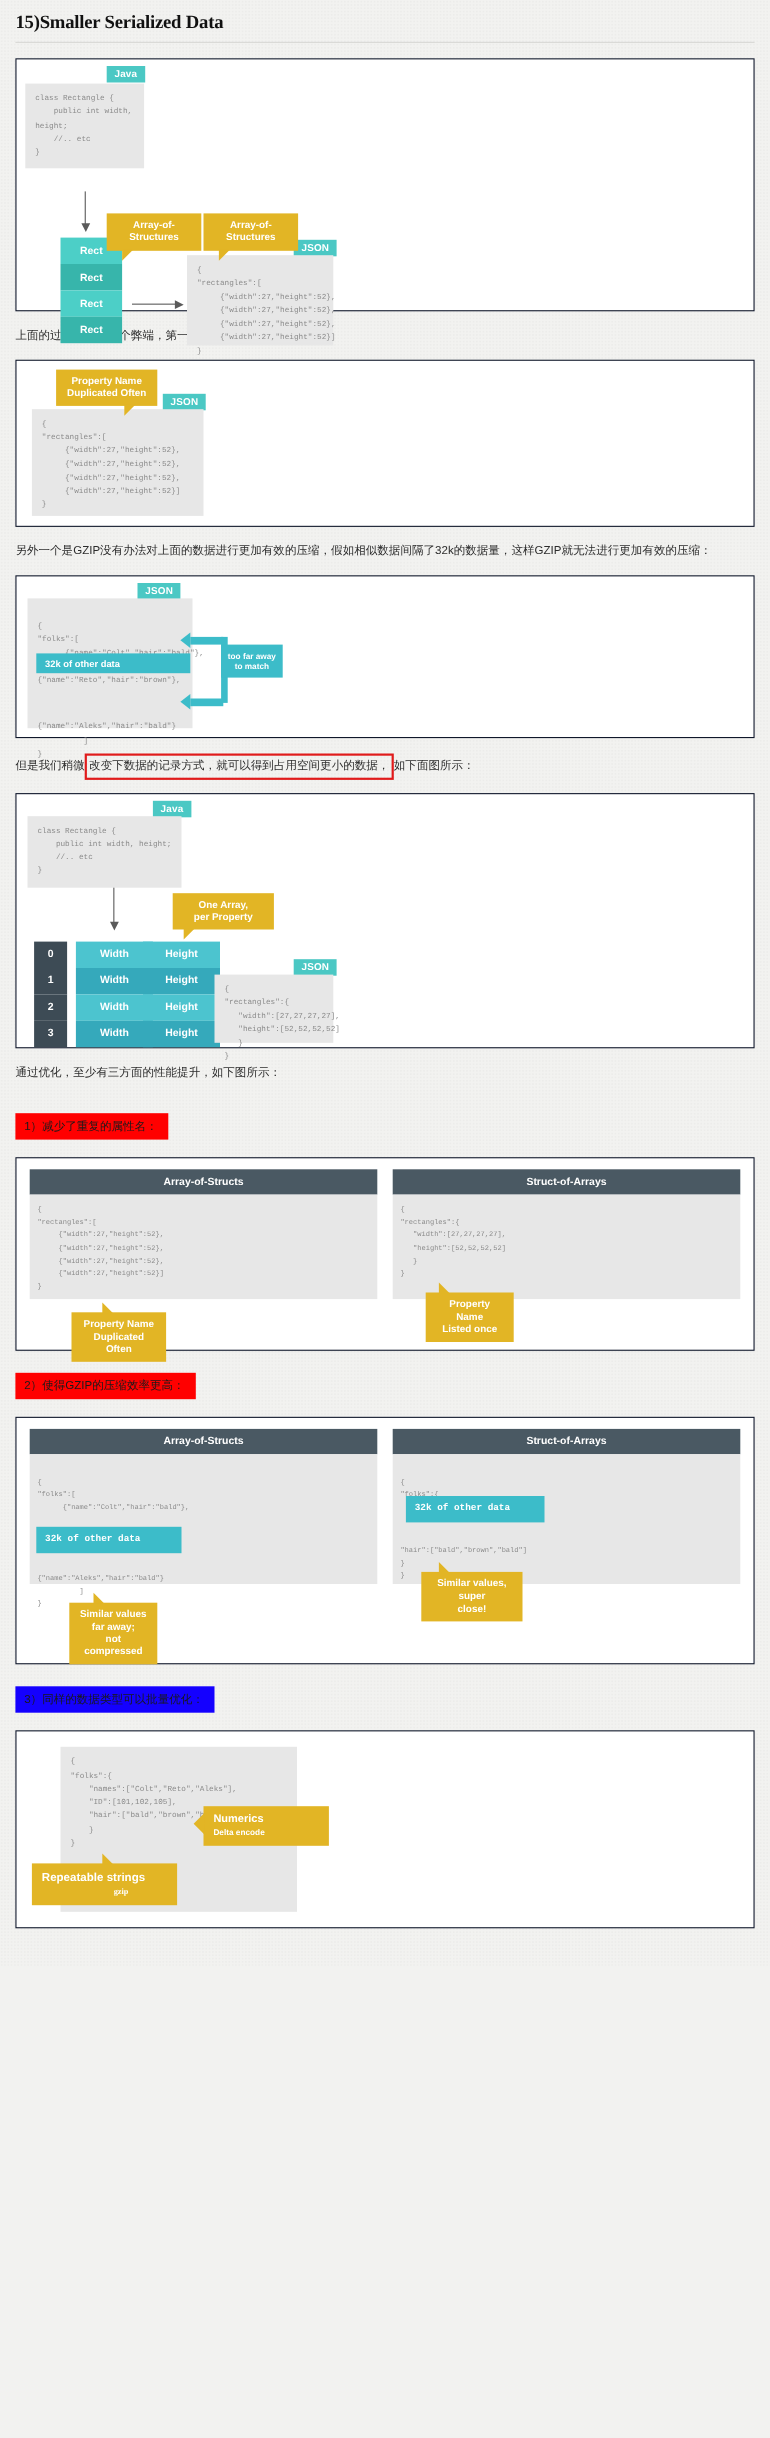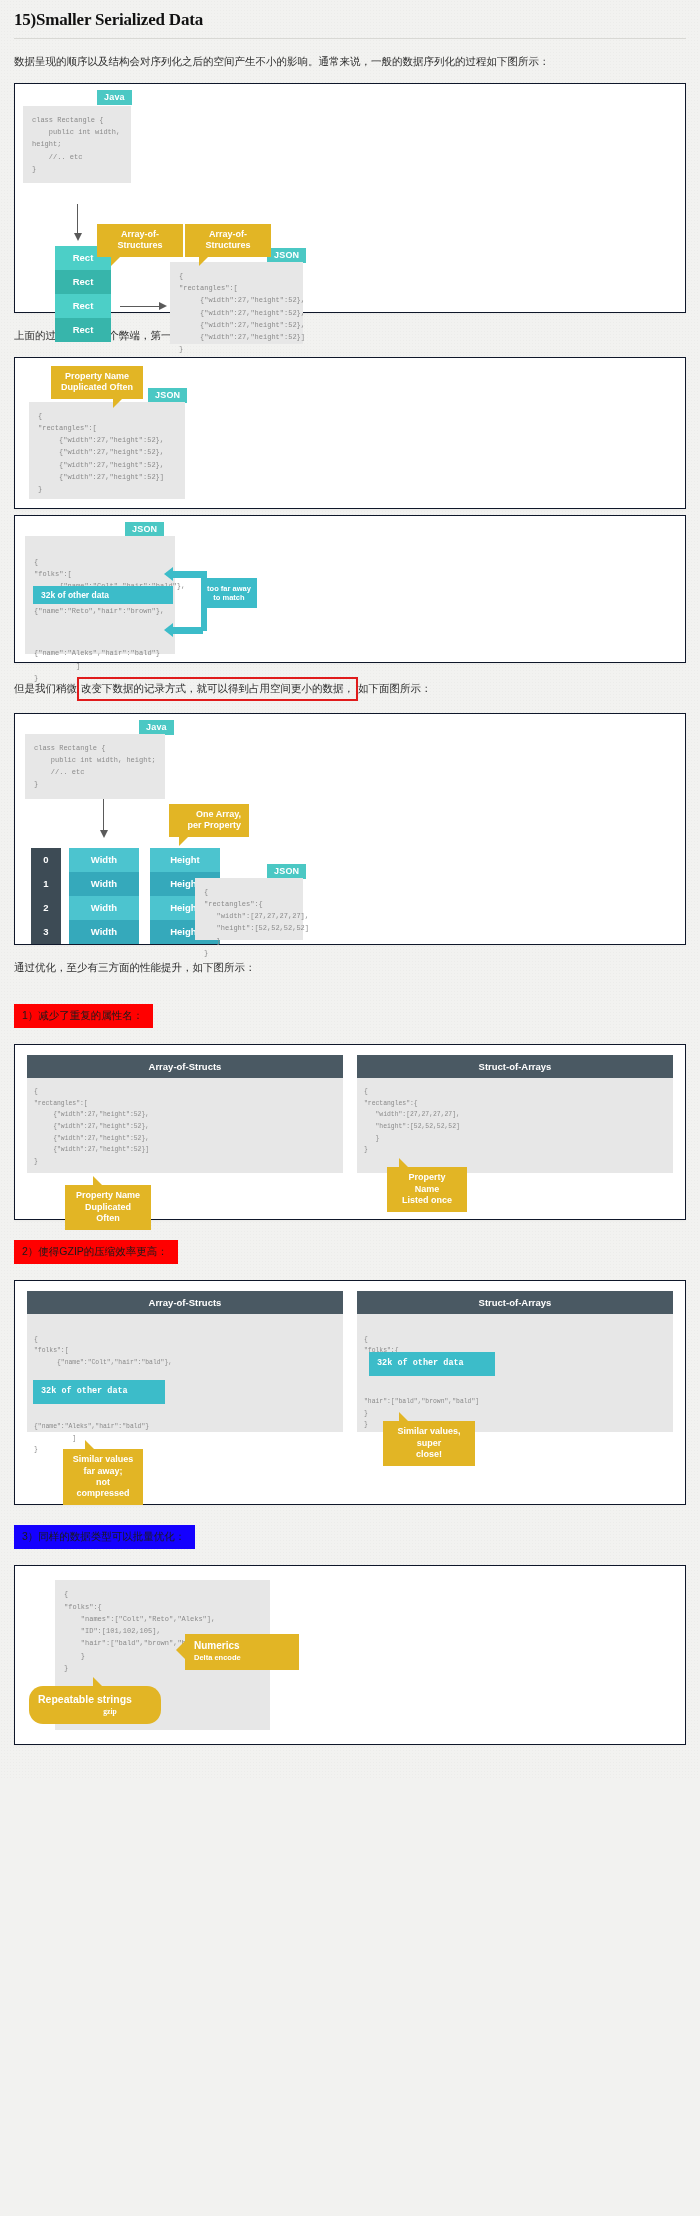--- a/index.html
+++ b/index.html
@@ -178,21 +178,20 @@
   }
 </style>
 </head>
 <body>
 
 <div class="page">
 
   <h1 class="title">15)Smaller Serialized Data</h1>
   <div class="title-rule"></div>
 
-  <p class="para">数据呈现的顺序以及结构会对序列化之后的空间产生不小的影响。通常来说，一般的数据序列化的过程如下图所示：</p>
 
   
   <div class="fig" style="height:230px;">
     <div class="chip teal" style="left:82px; top:6px;">Java</div>
     <div class="code" style="position:absolute; left:8px; top:22px; width:108px;">class Rectangle {
     public int width,
 height;
     //.. etc
 }</div>
 
@@ -238,20 +237,21 @@
     <div class="chip teal" style="left:133px; top:30px;">JSON</div>
     <div class="code" style="position:absolute; left:14px; top:44px; width:156px; height:97px;">{
 "rectangles":[
      {"width":27,"height":52},
      {"width":27,"height":52},
      {"width":27,"height":52},
      {"width":27,"height":52}]
 }</div>
   </div>
 
+  <p class="para">另外一个是GZIP没有办法对上面的数据进行更加有效的压缩，假如相似数据间隔了32k的数据量，这样GZIP就无法进行更加有效的压缩：</p>
 
   
   <div class="fig" style="height:148px;">
     <div class="chip teal" style="left:110px; top:6px;">JSON</div>
     <div class="code" style="position:absolute; left:10px; top:20px; width:150px; height:118px;">
 <span>{</span>
 <span>"folks":[</span>
 <span>      {"name":"Colt","hair":"bald"},</span>
 
 <span>{"name":"Reto","hair":"brown"},</span>
@@ -274,41 +274,41 @@
   
   <div class="fig" style="height:232px;">
     <div class="chip teal" style="left:124px; top:6px;">Java</div>
     <div class="code" style="position:absolute; left:10px; top:20px; width:140px;">class Rectangle {
     public int width, height;
     //.. etc
 }</div>
 
     <div class="arrow-down" style="left:88px; top:85px; width:1px; height:32px;"></div>
 
-    <div class="callout" style="left:154px; top:90px; width:80px;text-align:right;">
+    <div class="callout" style="left:142px; top:90px; width:92px;">
       <span>One Array,</span><br>
       <span>per Property</span>
       <span class="tail-d" style="left:10px;"></span>
     </div>
 
     <div class="stack" style="left:16px; top:134px; width:30px;">
       <div class="cell c-index" style="height:24px;">0</div>
       <div class="cell c-index" style="height:24px;">1</div>
       <div class="cell c-index" style="height:24px;">2</div>
       <div class="cell c-index" style="height:24px;">3</div>
     </div>
 
     <div class="stack" style="left:54px; top:134px; width:70px;">
       <div class="cell c-lt2" style="height:24px;">Width</div>
       <div class="cell c-dk2" style="height:24px;">Width</div>
       <div class="cell c-lt2" style="height:24px;">Width</div>
       <div class="cell c-dk2" style="height:24px;">Width</div>
     </div>
 
-    <div class="stack" style="left:135px; top:134px; width:70px;">
+    <div class="stack" style="left:115px; top:134px; width:70px;">
       <div class="cell c-lt2" style="height:24px;">Height</div>
       <div class="cell c-dk2" style="height:24px;">Height</div>
       <div class="cell c-lt2" style="height:24px;">Height</div>
       <div class="cell c-dk2" style="height:24px;">Height</div>
     </div>
 
     <div class="arrow-right" style="left:208px; top:194px; width:32px;"></div>
 
     <div class="chip teal" style="left:252px; top:150px;">JSON</div>
     <div class="code" style="position:absolute; left:180px; top:164px; width:108px; height:62px;">{
@@ -419,20 +419,20 @@
     "hair":["bald","brown","bald"]
     }
 }</div>
 
     <div class="callout" style="left:170px; top:68px; width:114px; text-align:left; padding:6px 9px 8px 9px;">
       <span style="font-size:10px;">Numerics</span>
       <span class="sub">Delta encode</span>
       <span class="tail-u" style="left:-9px; top:6px; border-left:none; border-right:10px solid #e2b525; border-top:10px solid transparent; border-bottom:10px solid transparent;"></span>
     </div>
 
-    <div class="callout" style="left:14px; top:120px; width:132px; text-align:left; padding:7px 9px 8px 9px;border-radius:14px;">
+    <div class="callout" style="left:14px; top:120px; width:132px; text-align:left; padding:7px 9px 8px 9px;">
       <span style="font-size:10.5px;">Repeatable strings</span>
       <span class="sub" style="text-align:center; padding-left:30px;font-family:Liberation Serif, serif;">gzip</span>
       <span class="tail-u" style="left:64px;"></span>
     </div>
   </div>
 
 </div>
 
 </body></html>

